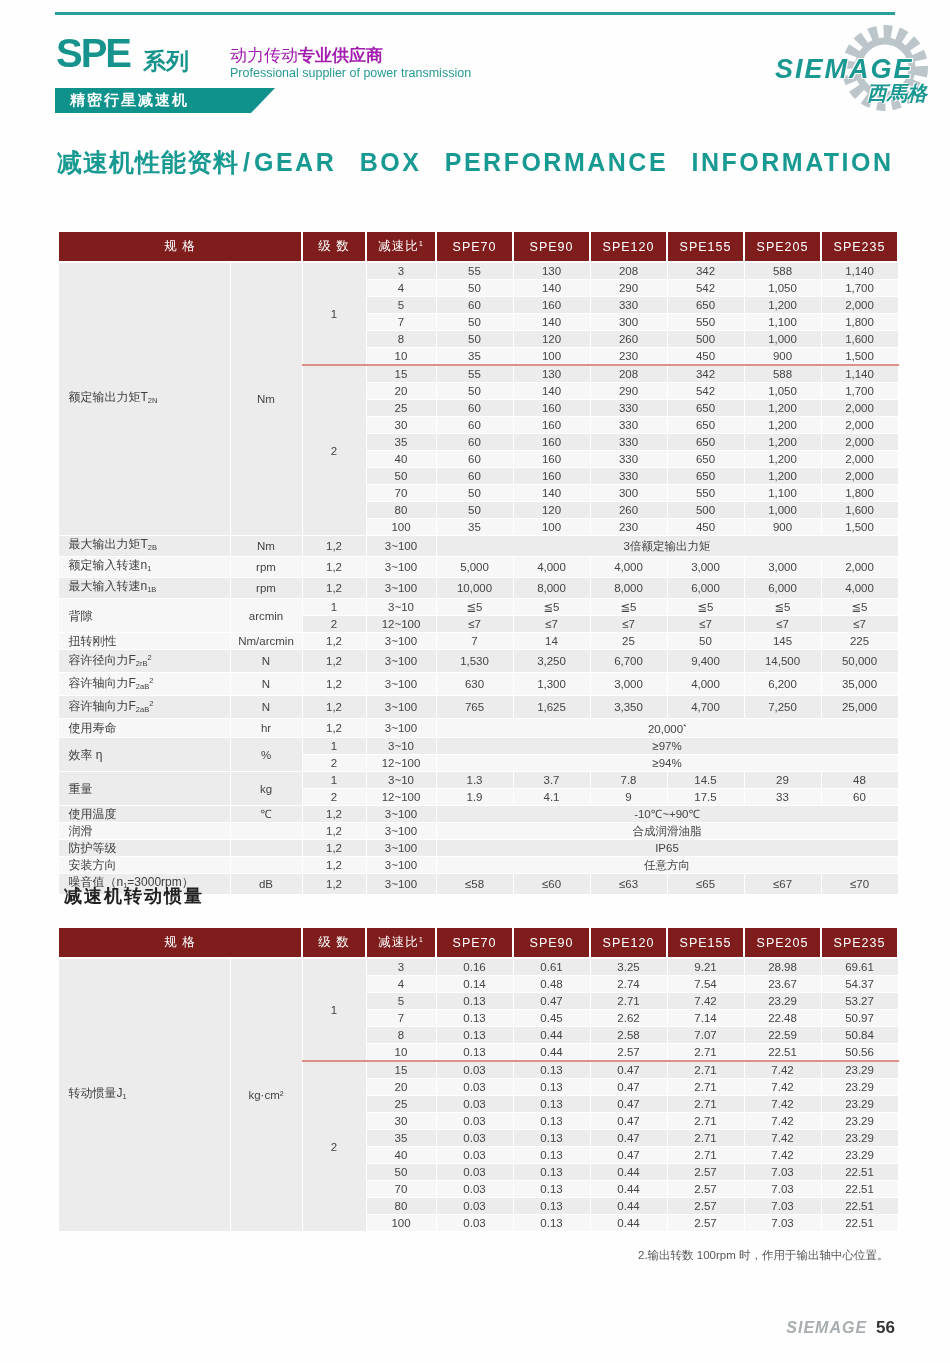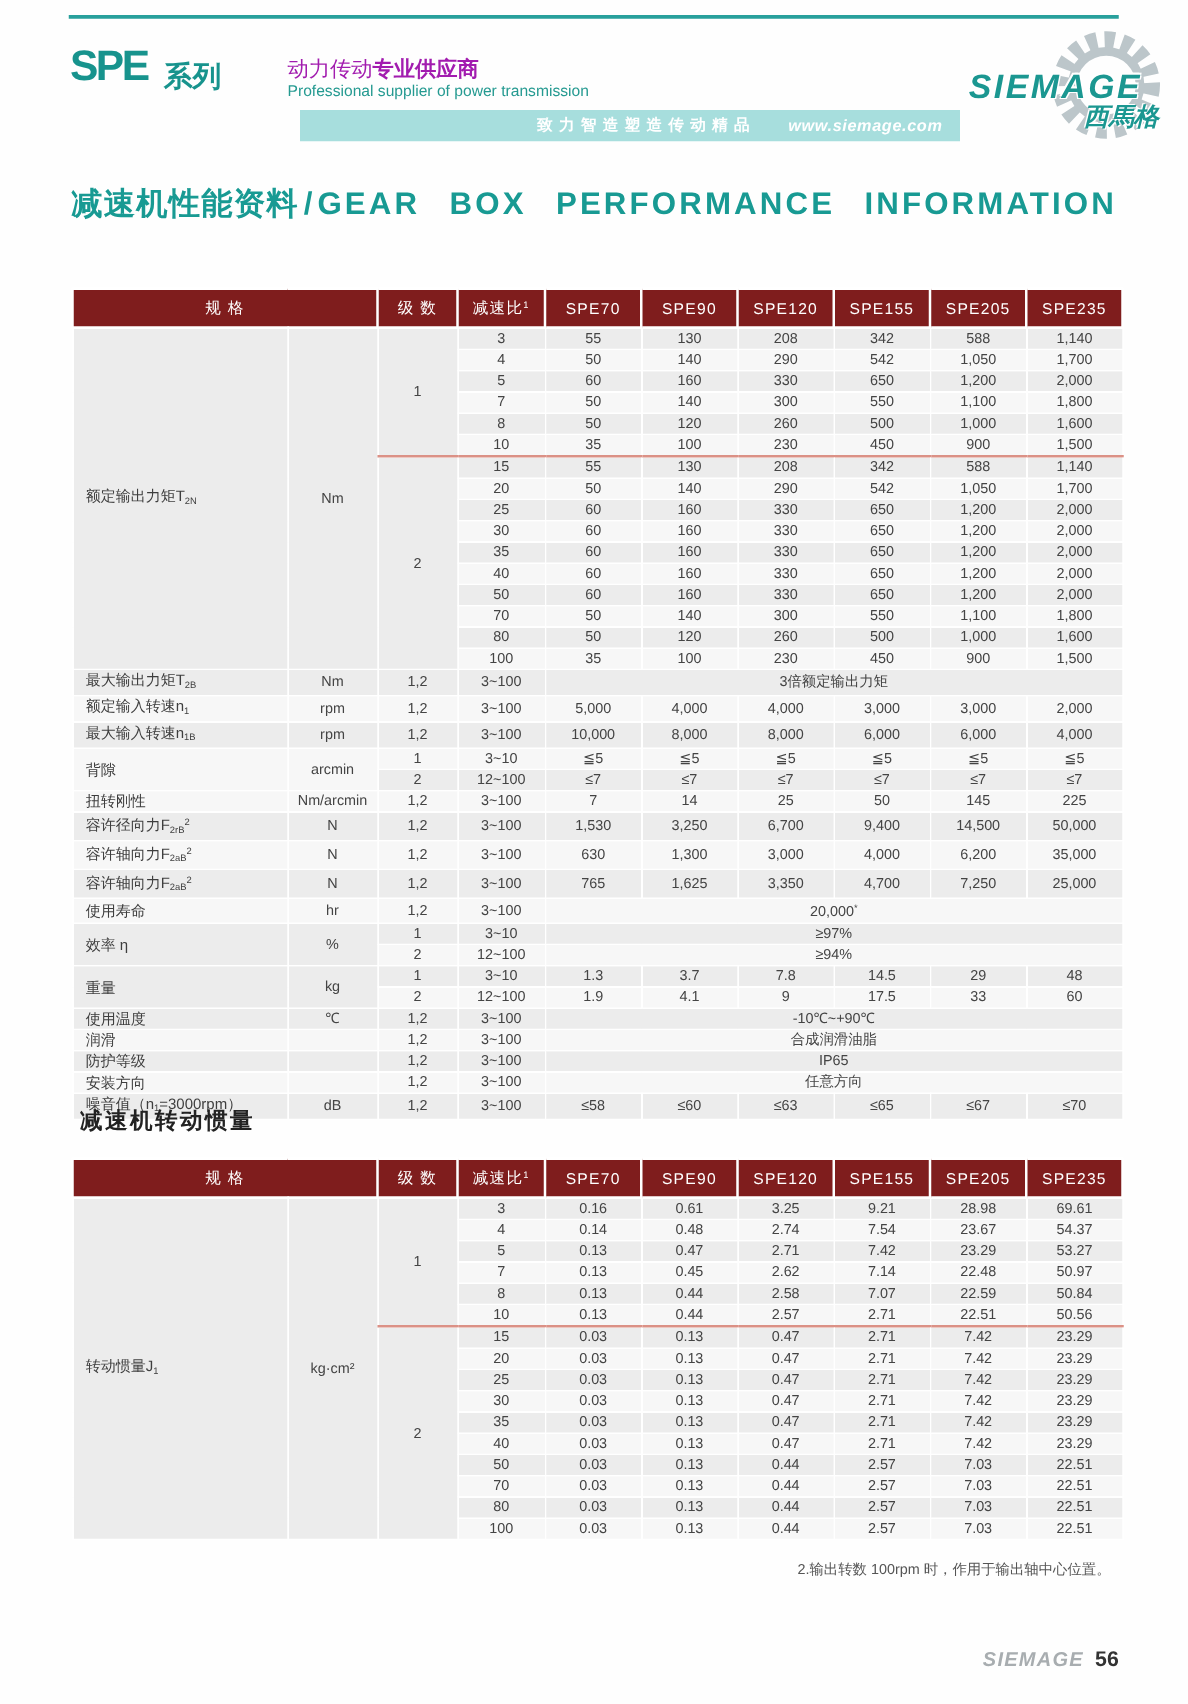--- a/index.html
+++ b/index.html
@@ -2,21 +2,21 @@
 <html><head>
 <meta charset="utf-8">
 <style>
   html,body{margin:0;padding:0;background:#fff;}
   body{width:950px;height:1363px;font-family:"Liberation Sans",sans-serif;color:#3a3a3a;position:relative;overflow:hidden;}
   .page{position:absolute;left:0;top:0;width:950px;height:1363px;background:#fefefe;}
 
   
   .toprule{position:absolute;left:55px;top:12px;width:840px;height:3px;background:#28a09c;}
   .spewrap{position:absolute;left:56px;top:28px;display:flex;align-items:flex-end;color:#17938d;}
-  .spe-main{font-size:34px;font-weight:bold;letter-spacing:-2px;line-height:50px;}
+  .spe-main{font-size:40px;font-weight:bold;letter-spacing:-2px;line-height:50px;}
   .spe-suffix{font-size:23px;font-weight:bold;margin-left:13px;line-height:34px;}
   .tag1{position:absolute;left:230px;top:44px;font-size:17px;color:#a21caf;}
   .tag1 .bold{font-weight:bold;}
   .tag2{position:absolute;left:230px;top:66px;font-size:12.5px;color:#259a91;}
   .band{position:absolute;left:240px;top:88px;width:528px;height:25px;background:#a7dedd;display:flex;align-items:center;justify-content:flex-end;gap:26px;padding-right:14px;box-sizing:border-box;}
   .slogan{color:#fff;font-size:12.5px;letter-spacing:5px;font-weight:bold;}
   .web{color:#fff;font-size:13px;font-weight:bold;font-style:italic;letter-spacing:.5px;}
   .ribbon{position:absolute;left:55px;top:88px;width:220px;height:25px;background:#0f918c;color:#fff;display:flex;align-items:center;padding-left:15px;font-weight:bold;font-size:15px;letter-spacing:2px;box-sizing:border-box;clip-path:polygon(0 0,100% 0,calc(100% - 24px) 100%,0 100%);}
   .logo{position:absolute;left:775px;top:18px;width:172px;height:104px;}
   .logo svg{position:absolute;right:8px;top:0;}
@@ -60,24 +60,21 @@
   <div class="toprule"></div>
 
   <div class="spewrap">
     <span class="spe-main">SPE</span>
     <span class="spe-suffix">系列</span>
   </div>
 
   <div class="tag1"><span>动力传动</span><span class="bold">专业供应商</span></div>
   <div class="tag2">Professional supplier of power transmission</div>
 
-  <div class="band">
-    <span class="slogan">致力智造塑造传动精品</span>
-    <span class="web">www.siemage.com</span>
-  </div>
+  <div class="ribbon">精密行星减速机</div>
 
   <div class="logo">
     <svg width="120" height="104" viewBox="0 0 120 104">
       <g fill="none" stroke="#bcc6ca">
         <circle cx="66" cy="50" r="36" stroke-width="14" stroke-dasharray="8 6"></circle>
         <circle cx="66" cy="50" r="27" stroke-width="7"></circle>
       </g>
     </svg>
     <span class="brand">SIEMAGE</span>
     <span class="brandcn">西馬格</span>

